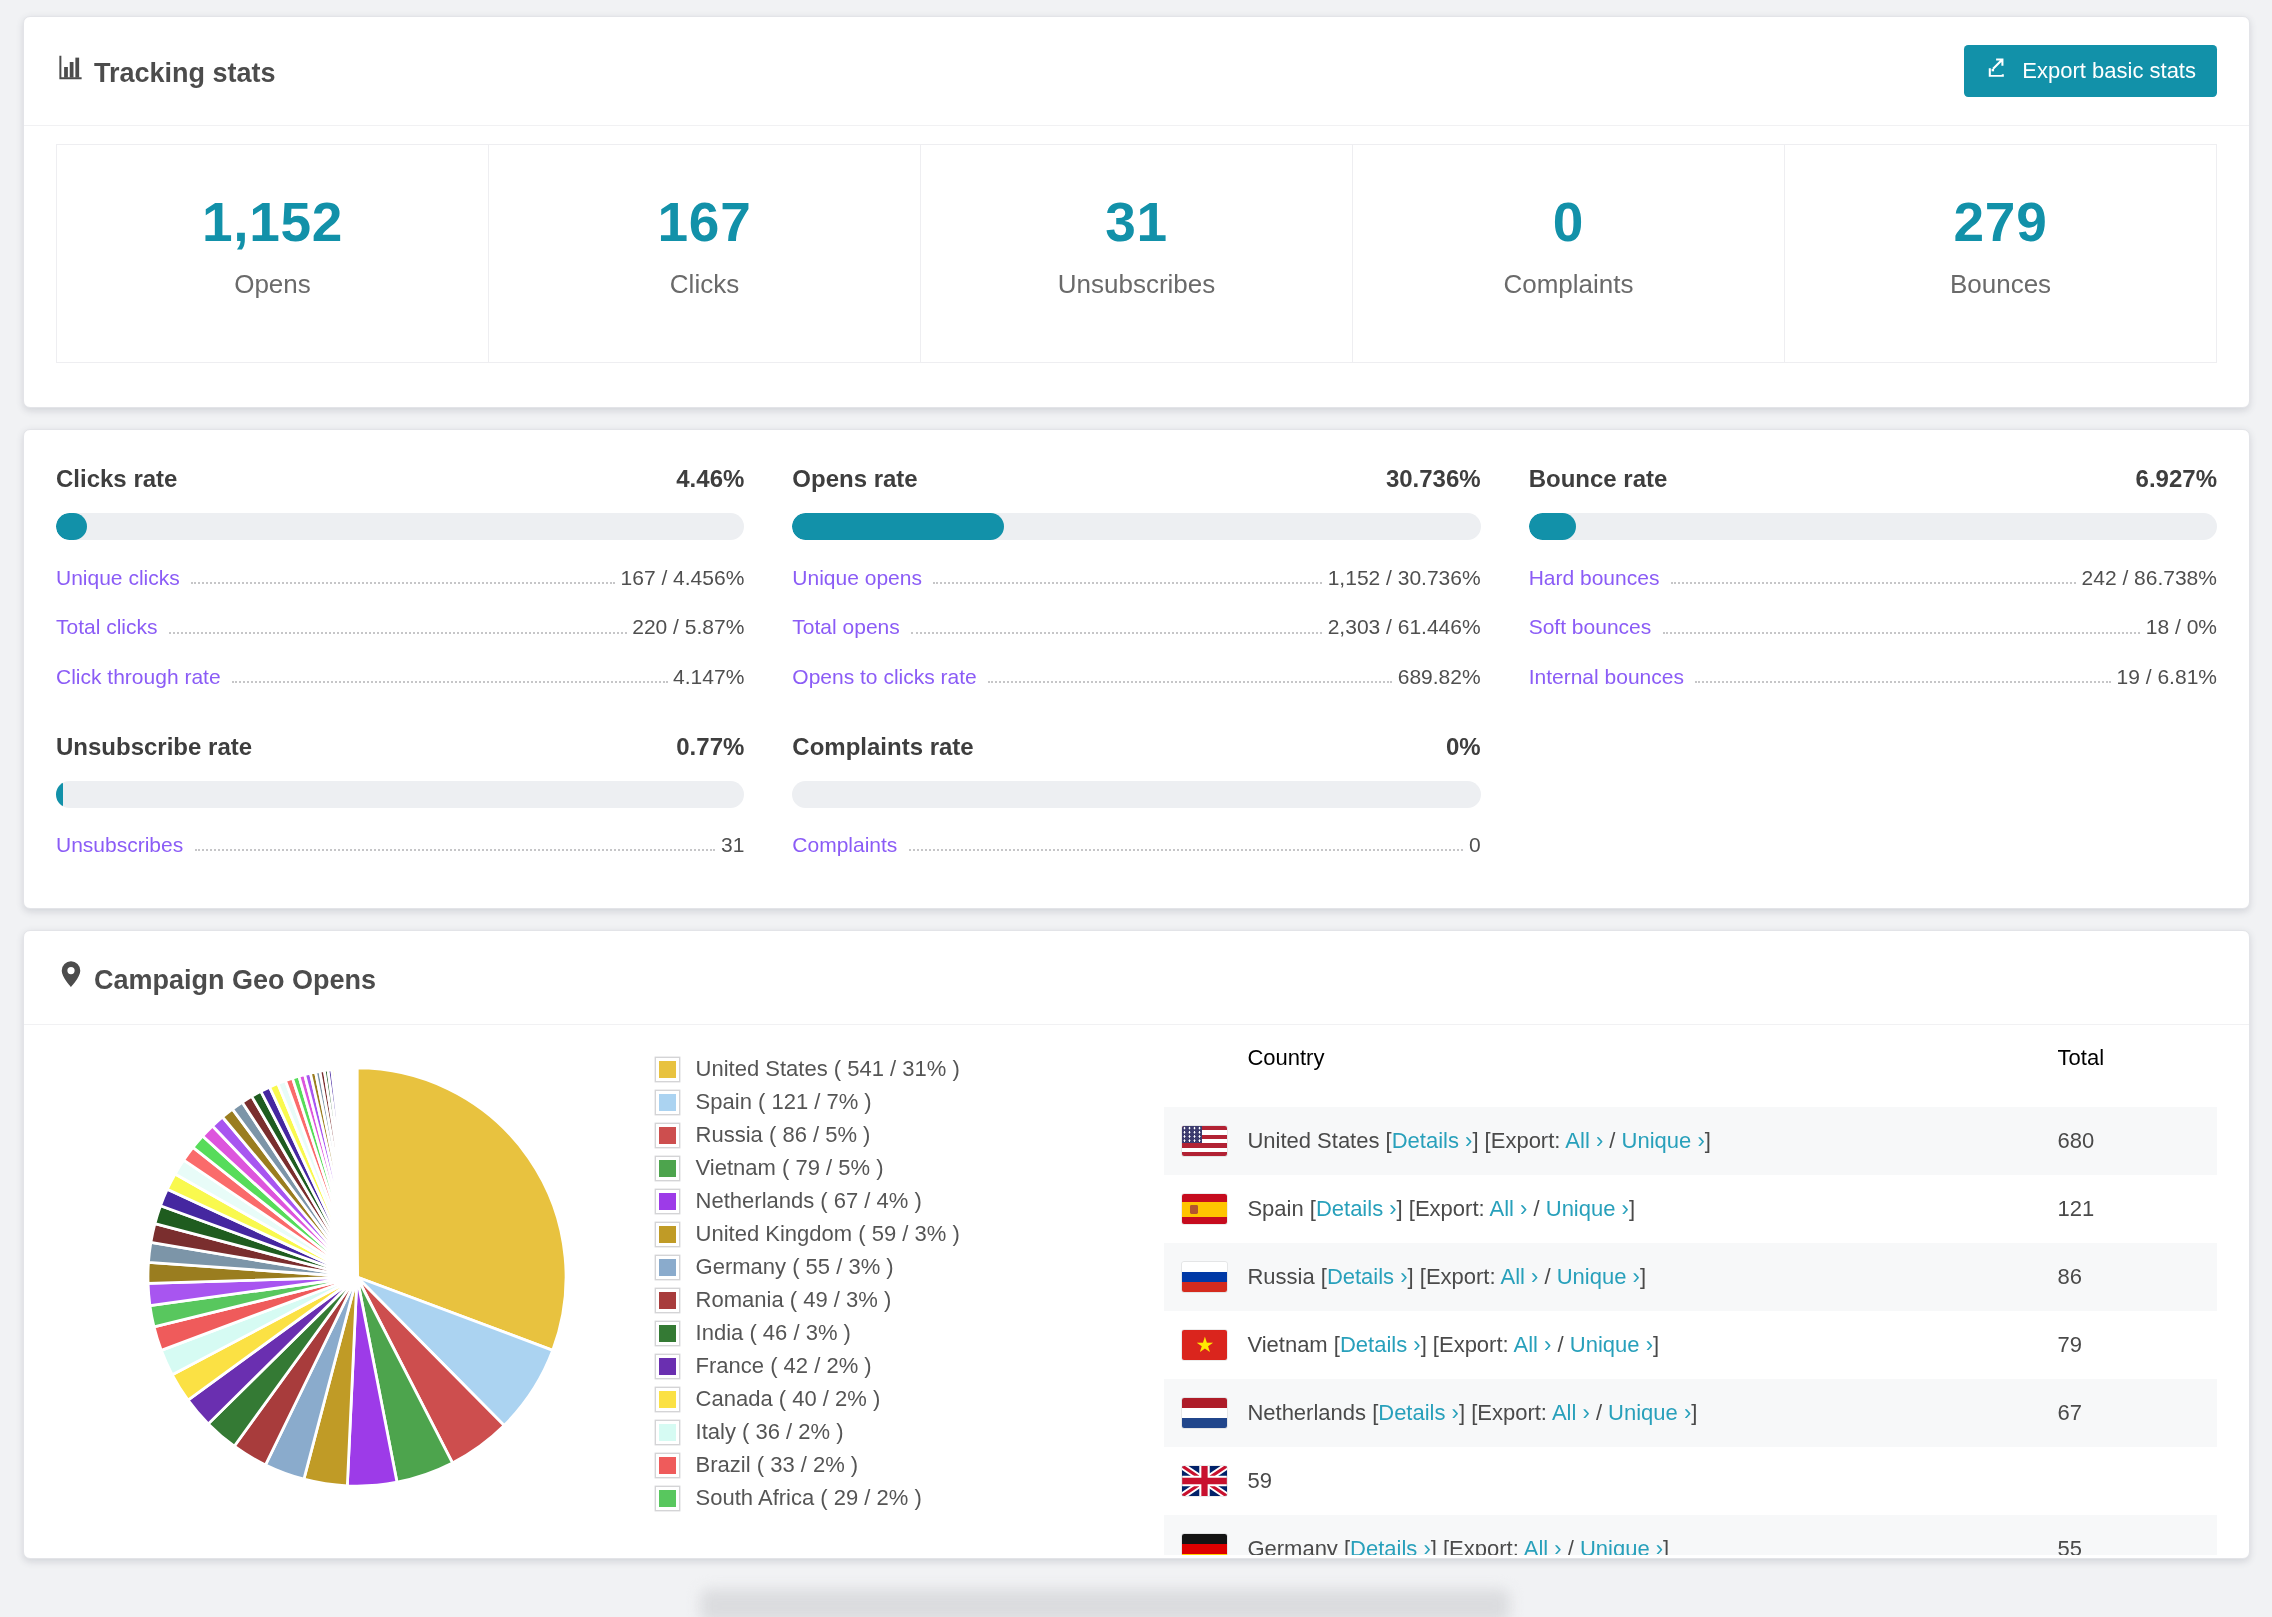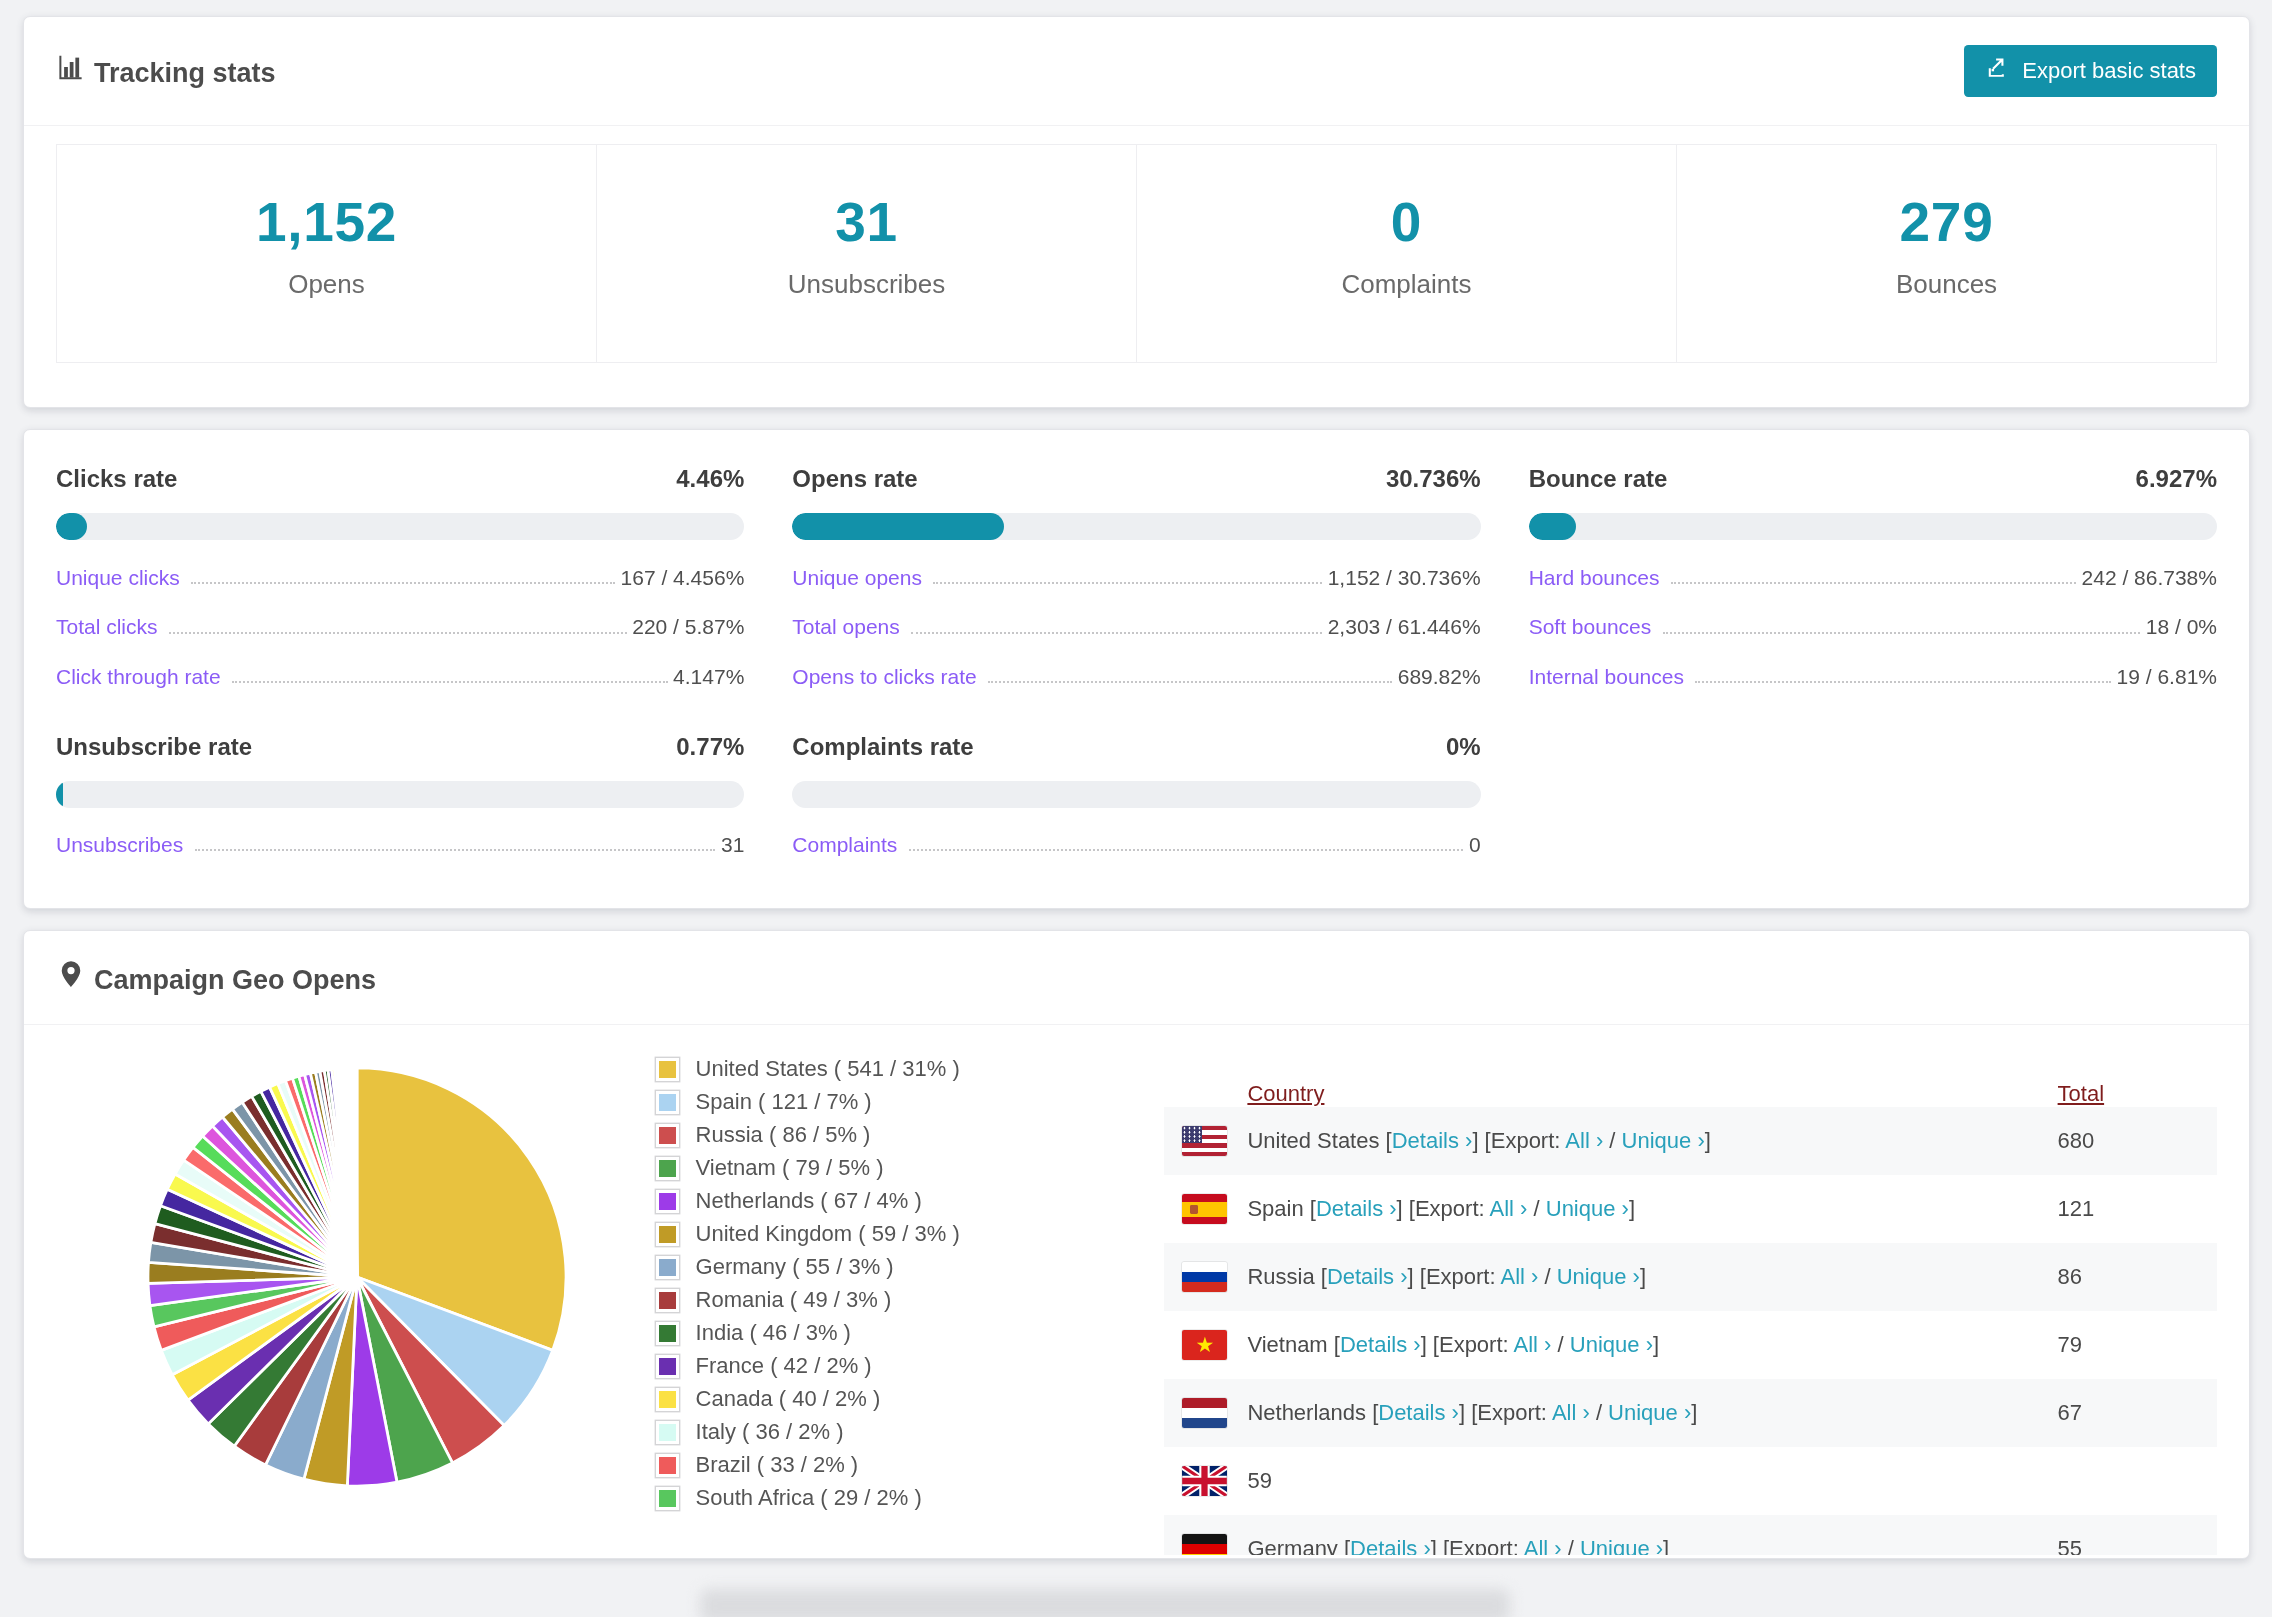--- a/index.html
+++ b/index.html
@@ -37,21 +37,21 @@
   .rate-row .leader{flex:1;border-bottom:2.1px dotted #c6c6c8;margin:0 5.6px 5.6px 11.3px;}
   .rate-row .val{color:#4f4f4f;white-space:nowrap;}
 
   
   .geo-body{display:flex;align-items:flex-start;padding:20px 32px 2.8px;}
   .pie-wrap{width:432px;height:432px;margin:15.5px 0 42px 85px;flex:none;}
   .legend{list-style:none;margin:11.3px 0 0 83px;padding:0;width:423px;flex:none;}
   .legend li{display:flex;align-items:center;gap:17px;font-size:22px;color:#555;margin-bottom:7px;cursor:pointer;}
   .swatch{width:22.6px;height:22.6px;flex:none;border:3.5px solid #fff;box-shadow:0 0 0 1.4px #d4d4d6;}
   .geo-table{flex:1;margin-left:85px;max-height:510px;overflow:hidden;}
-  .t-head{display:flex;align-items:flex-end;height:62px;font-size:22px;color:#7f1d1d;padding:0 18.4px;text-decoration:underline;}
+  .t-head{display:flex;align-items:flex-start;height:62px;font-size:22px;color:#000000;padding:0 18.4px;}
   .t-row{display:flex;align-items:center;height:68px;padding:0 18.4px;font-size:22px;color:#4a4a4a;}
   #trows .t-row:nth-child(odd){background:#f7f8f9;}
   .flag-cell{width:65px;flex:none;}
   .t-country{flex:1;white-space:nowrap;}
   .t-total{width:141px;flex:none;}
   .tlink{color:var(--link);cursor:pointer;text-decoration:none;}
 
   
   .flag{display:block;width:45px;height:30px;border-radius:2.1px;position:relative;overflow:hidden;
         box-shadow:0 0 0 0.7px rgba(0,0,0,.1);}
@@ -99,20 +99,24 @@
             <rect x="7" y="12.6" width="2.6" height="2.6"></rect>
           </svg>
         </span>
         <span>Export basic stats</span>
       </button>
     </div>
     <div class="stats-row" id="stats">
         <div class="stat">
           <div class="stat-value">1,152</div>
           <div class="stat-label">Opens</div>
+        </div>
+        <div class="stat">
+          <div class="stat-value">167</div>
+          <div class="stat-label">Clicks</div>
         </div>
         <div class="stat">
           <div class="stat-value">31</div>
           <div class="stat-label">Unsubscribes</div>
         </div>
         <div class="stat">
           <div class="stat-value">0</div>
           <div class="stat-label">Complaints</div>
         </div>
         <div class="stat">

